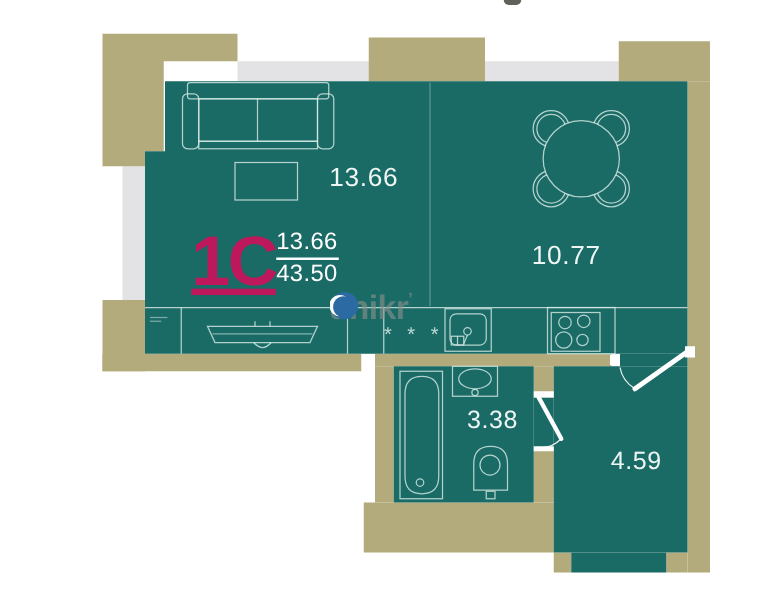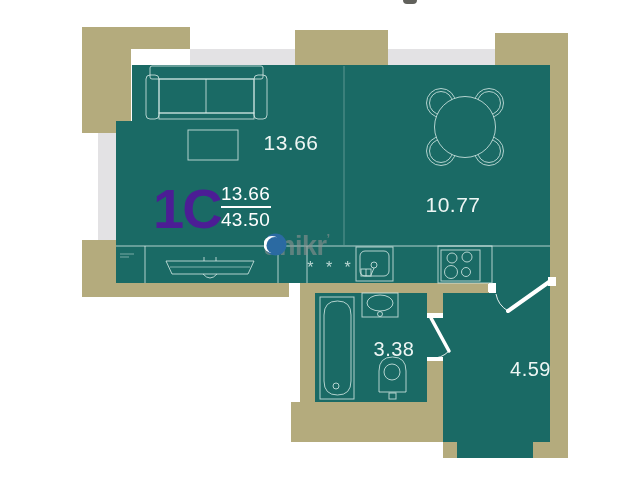--- a/index.html
+++ b/index.html
@@ -2,22 +2,22 @@
 <html><head>
 <meta charset="utf-8">
 <style>
   html,body{margin:0;padding:0;background:#ffffff;}
   .stage{position:relative;width:622px;height:487px;background:#fff;overflow:hidden;
          font-family:"Liberation Sans",sans-serif;}
   .stage svg{position:absolute;left:0;top:0;}
   .lbl{position:absolute;color:#eef6f4;font-size:21px;letter-spacing:.5px;text-align:center;
        font-weight:500;}
   .lbl.small{font-size:20px;}
-  .type-label{position:absolute;left:153px;top:181px;color:#4c1d95;font-size:56px;font-weight:800;
-       letter-spacing:-2px;line-height:1;}
+  .type-label{position:absolute;left:153px;top:181px;color:#be185d;font-size:56px;font-weight:800;
+       letter-spacing:-2px;line-height:1;text-decoration:underline;}
   .ratio{position:absolute;left:221px;top:184px;width:52px;color:#ffffff;}
   .ratio .num,.ratio .den{font-size:19px;font-weight:500;line-height:1.05;letter-spacing:.3px;}
   .ratio .bar{width:50px;height:2px;background:#ffffff;margin:2px 0 2px 0;}
   .wm{position:absolute;left:263px;top:233px;display:flex;align-items:center;}
   .wm .txt{font-size:27px;font-weight:700;color:rgba(139,145,143,.62);letter-spacing:-.5px;
        line-height:1;}
   .wm .ball{width:23px;height:23px;margin:0 1px;}
   .wm .tick{font-size:13px;color:rgba(139,145,143,.62);font-weight:700;align-self:flex-start;
        margin-top:-2px;}
   .top-artifact{position:absolute;left:403px;top:0;width:14px;height:4px;background:#45453f;
@@ -151,22 +151,22 @@
 
       <rect x="488" y="284" width="8" height="8" fill="#ffffff"></rect>
       <rect x="548" y="277" width="8" height="9" fill="#ffffff"></rect>
       <line x1="549" y1="282" x2="508" y2="311" stroke="#ffffff" stroke-width="4" stroke-linecap="round"></line>
       <path d="M508,311 Q498,305 496,294" stroke="#ffffff" stroke-width="1" fill="none" stroke-opacity=".9"></path>
     </g>
   </svg>
 
   <div class="lbl" style="left:259px;top:131px;width:64px;">13.66</div>
   <div class="lbl" style="left:420px;top:193px;width:66px;">10.77</div>
-  <div class="lbl small" style="left:368px;top:325px;width:52px;margin-top:13px;">3.38</div>
-  <div class="lbl small" style="left:497px;top:358px;width:54px;text-align:right;">4.59</div>
+  <div class="lbl small" style="left:368px;top:325px;width:52px;">3.38</div>
+  <div class="lbl small" style="left:482px;top:358px;width:54px;">4.59</div>
 
   <div class="type-label">1C</div>
   <div class="ratio">
     <div class="num">13.66</div>
     <div class="bar"></div>
     <div class="den">43.50</div>
   </div>
 
   <div class="wm">
     <span class="txt">unik</span>

